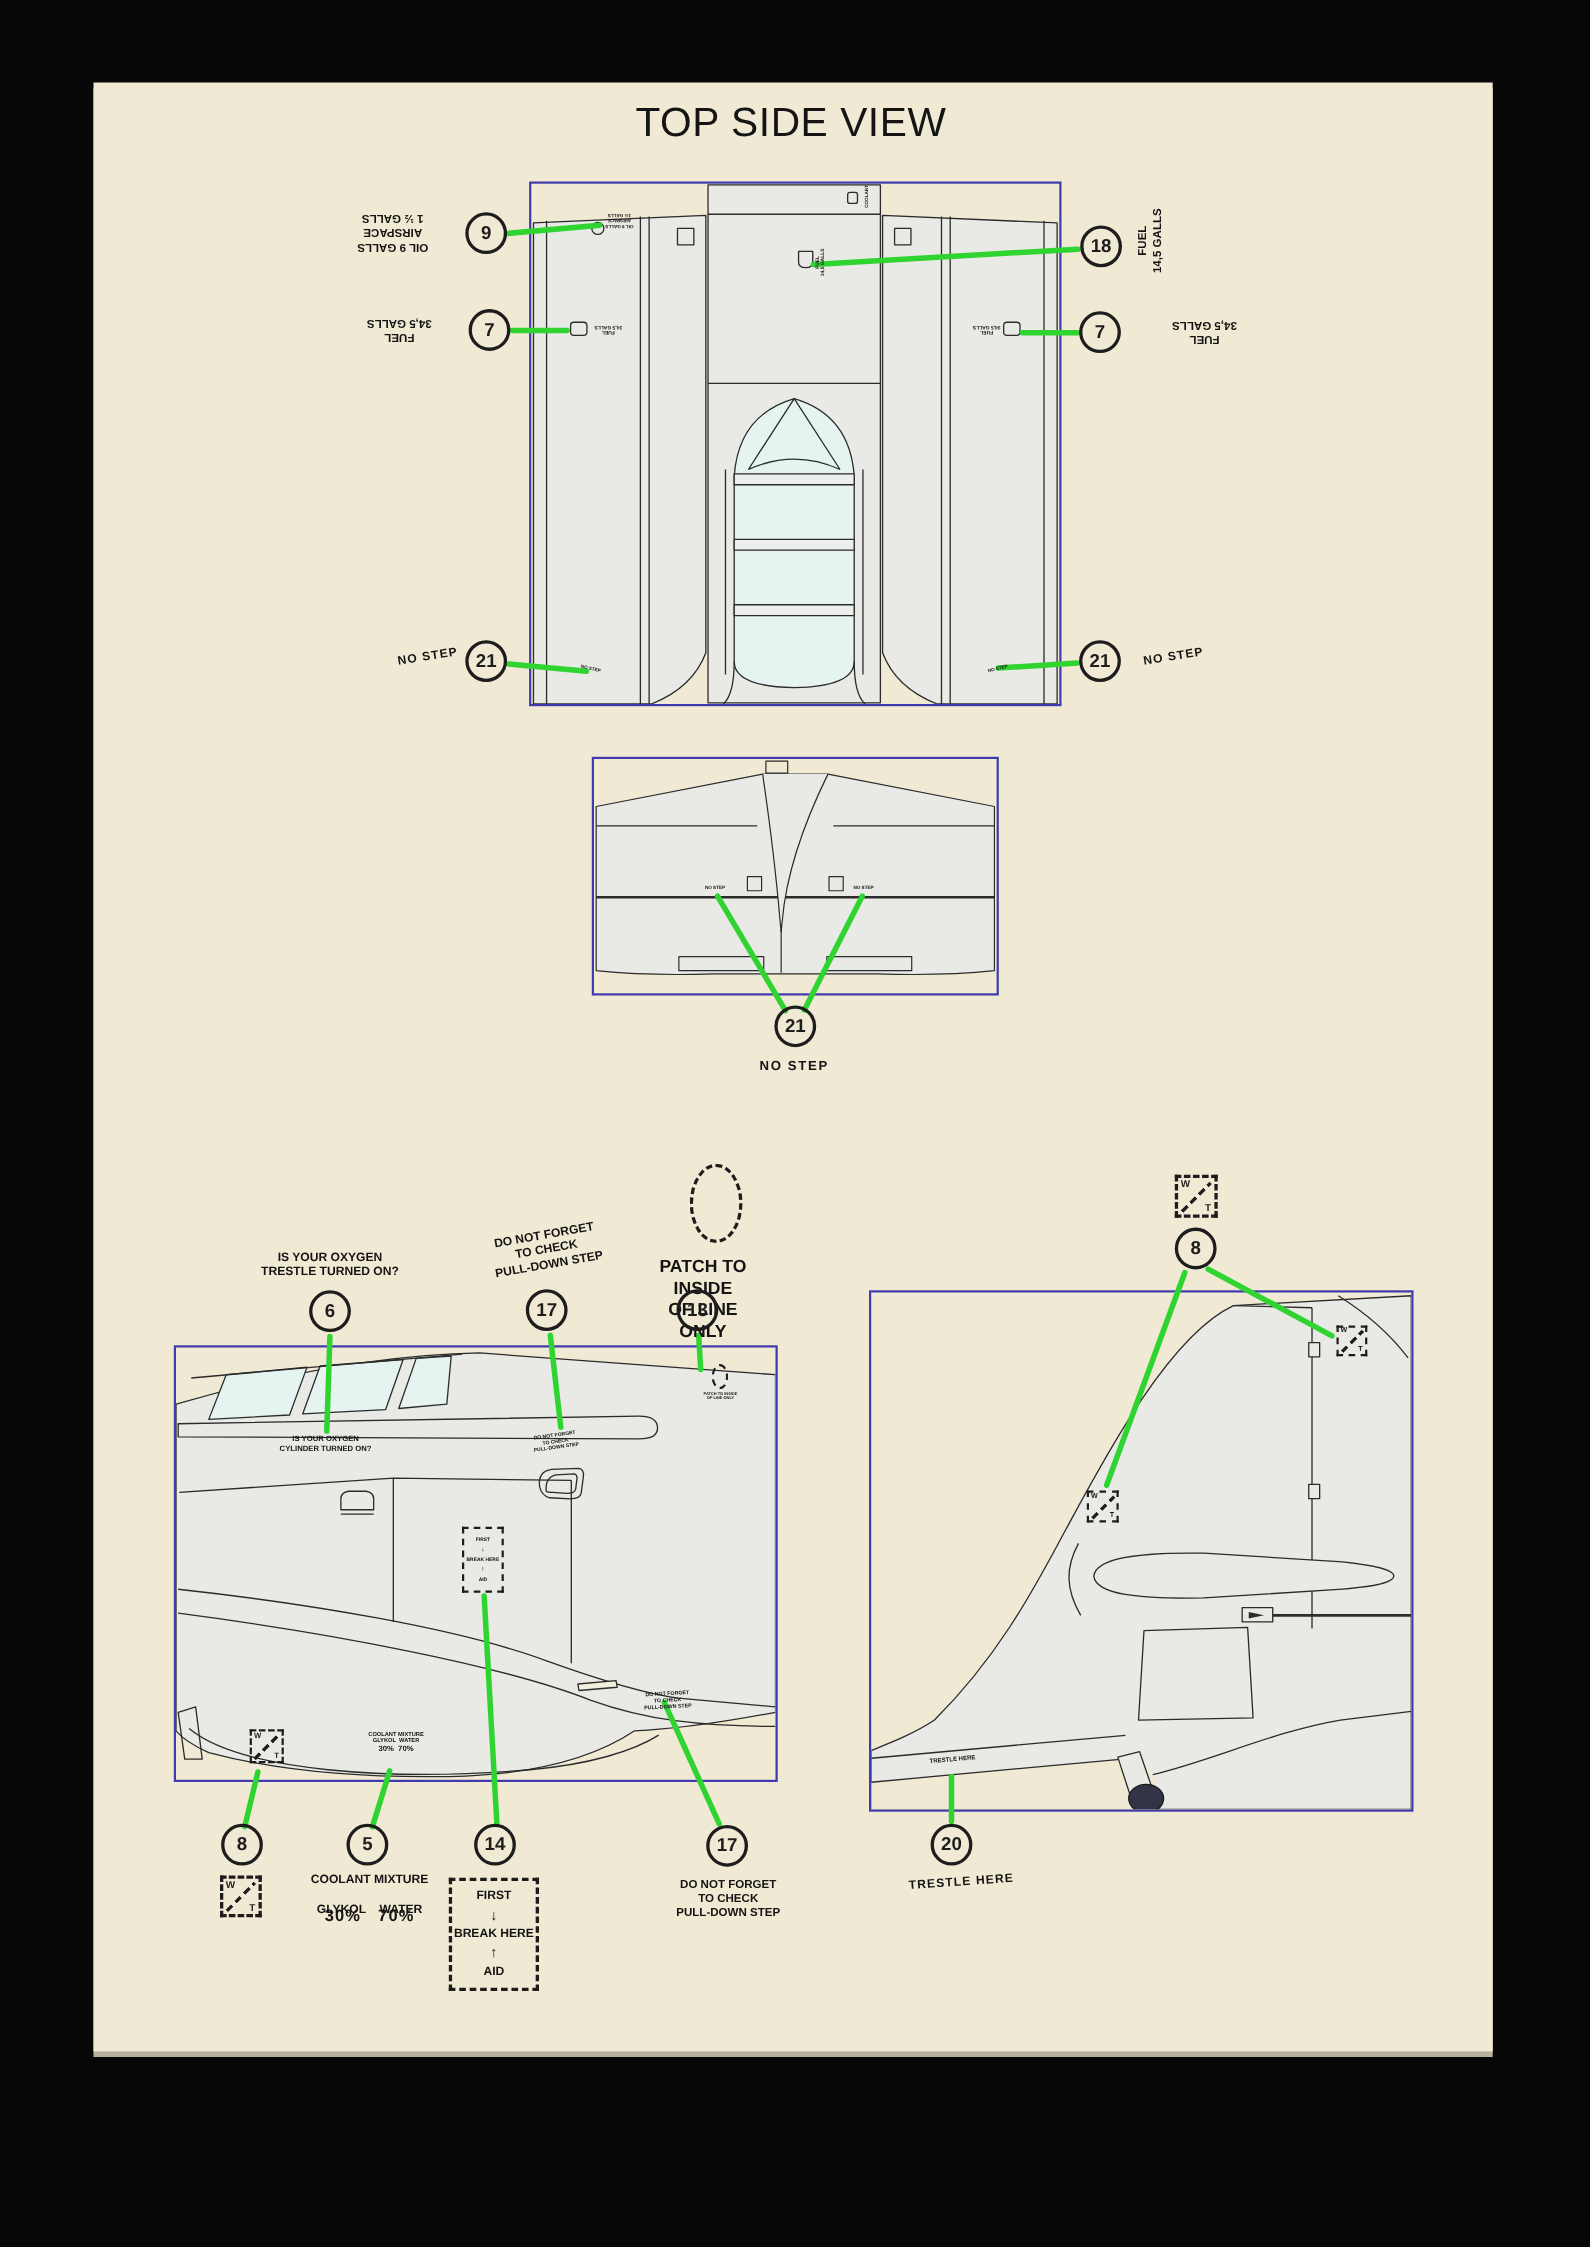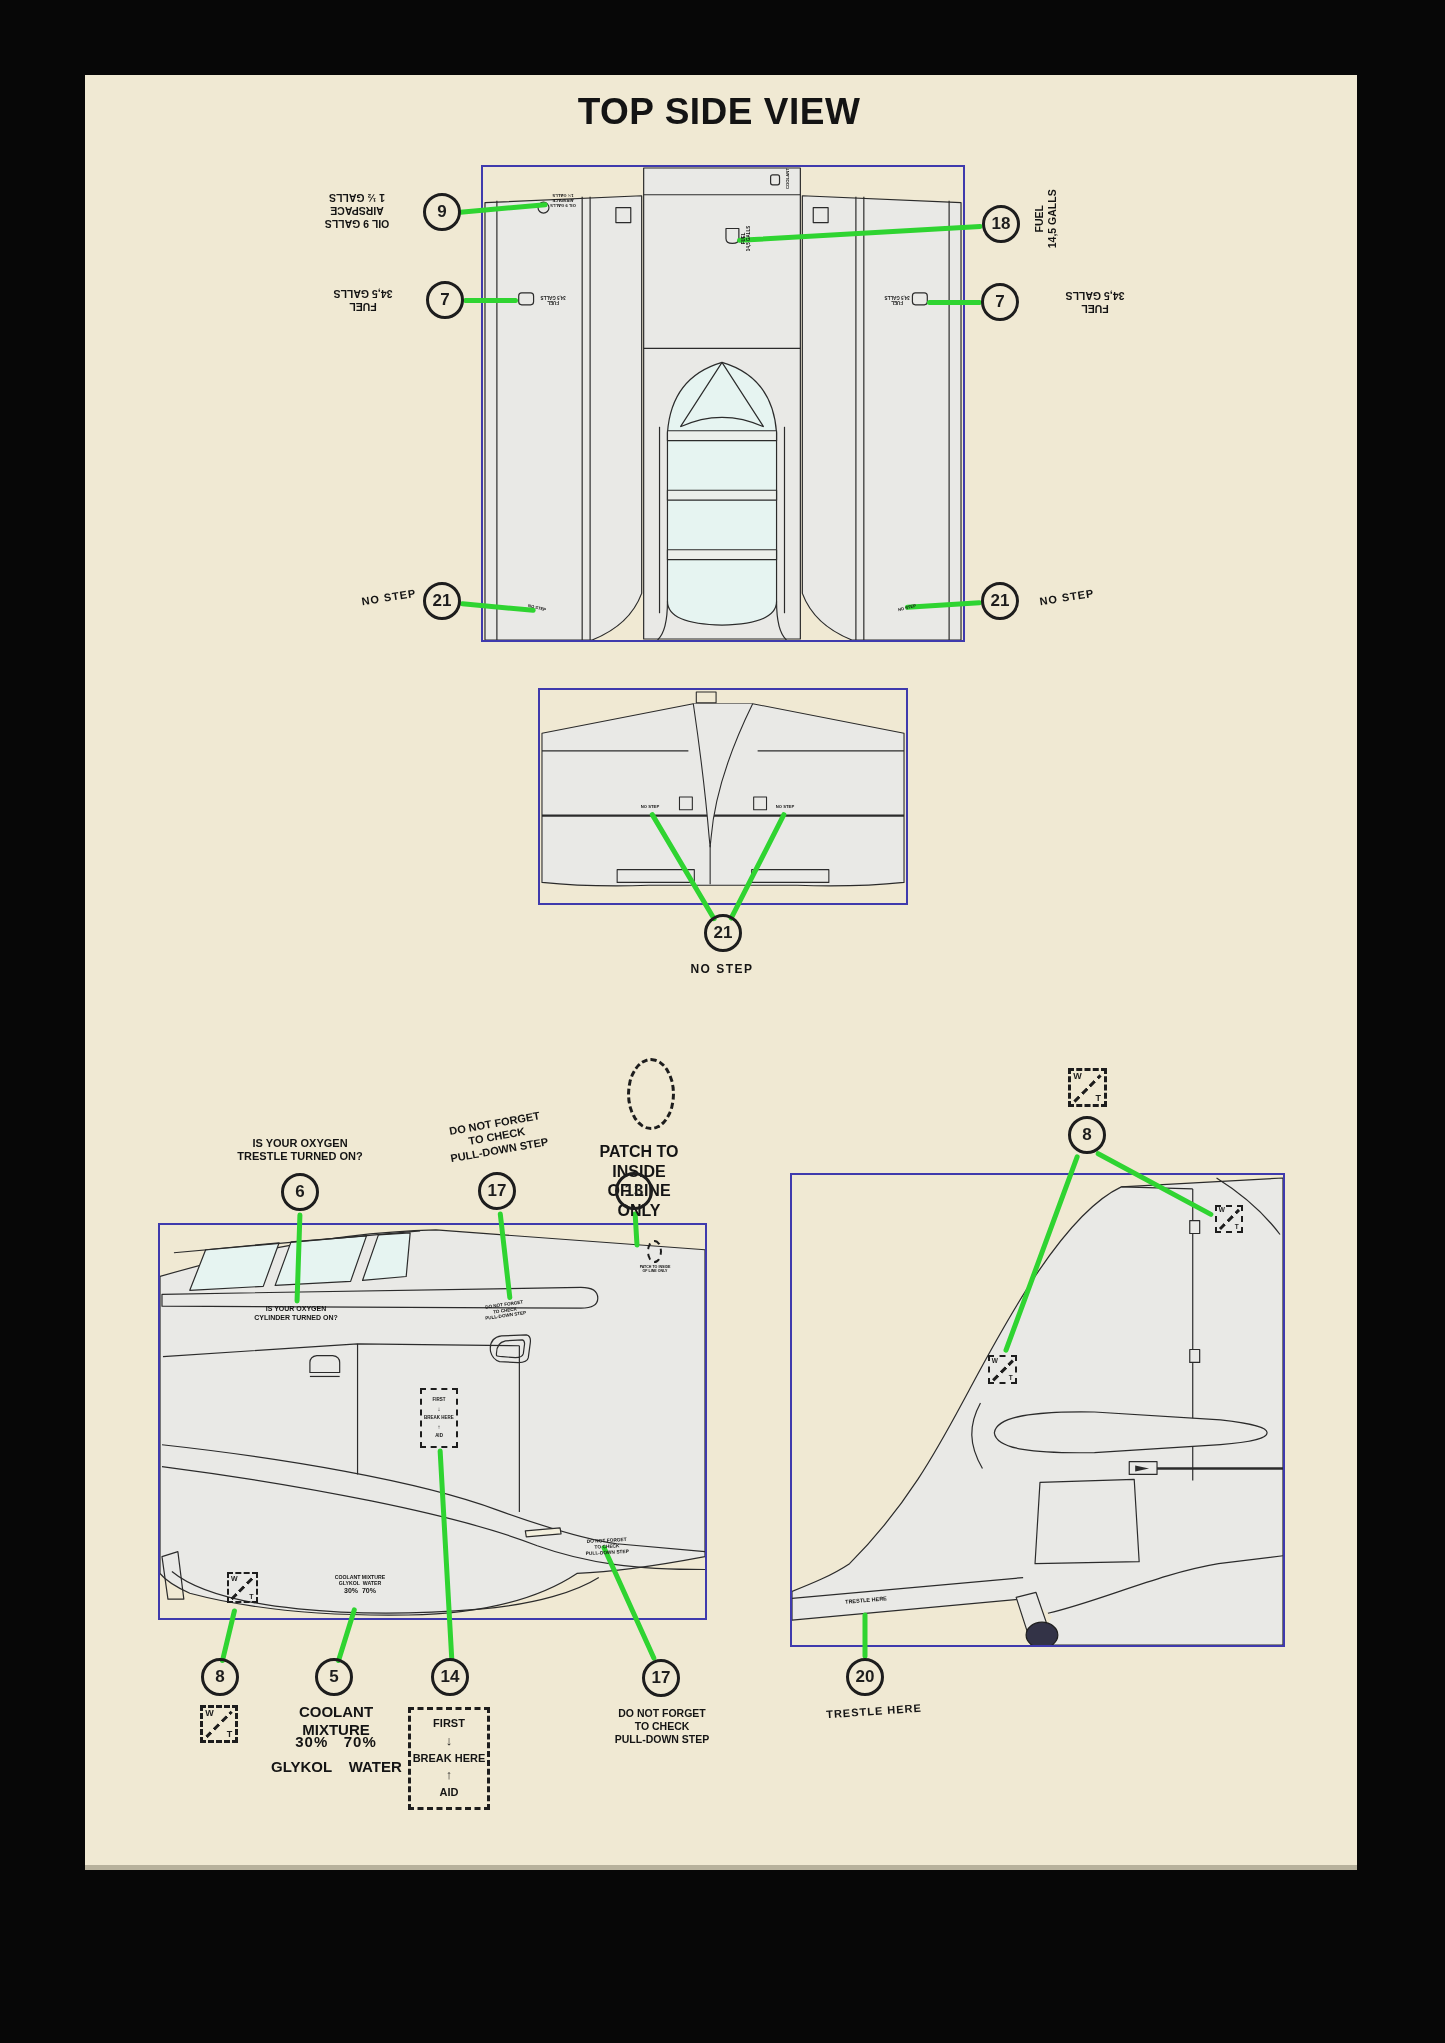--- a/index.html
+++ b/index.html
@@ -6,21 +6,21 @@
     --paper:#f0e9d3; --blue:#3f3aad; --green:#2fd431; --ink:#1d1d1d; --metal:#e9e9e6;
   }
   *{box-sizing:border-box}
   body{margin:0;background:#070707}
   .stage{position:relative;width:1445px;height:2043px;background:#070707;overflow:hidden;
          font-family:"Liberation Sans",sans-serif;color:var(--ink)}
   .paper{position:absolute;left:85px;top:75px;width:1272px;height:1790px;background:var(--paper);
          box-shadow:0 5px 0 #b7b19c}
   .panel{position:absolute;border:2px solid var(--blue);overflow:hidden;z-index:1;background:var(--paper)}
   .panel svg{display:block;width:100%;height:100%}
-  .big-title{position:absolute;z-index:3;font-weight:bold;font-size:37px;letter-spacing:.5px;
+  .big-title{position:absolute;z-index:3;font-weight:normal;font-size:37px;letter-spacing:.5px;
              text-align:center;color:#141414}
   .circle{position:absolute;z-index:8;width:38px;height:38px;border-radius:50%;border:3.5px solid var(--ink);
           display:flex;align-items:center;justify-content:center;font-size:17px;font-weight:bold}
   .lbl{position:absolute;z-index:8;font-weight:bold;white-space:pre-line;text-align:center;
        line-height:1.22;color:#141414}
   .gline{position:absolute;z-index:6;height:5px;border-radius:2.5px;background:var(--green);
          transform-origin:0 50%}
   .wt{position:absolute;z-index:8;border:3px dashed var(--ink)}
   .wt .diag{position:absolute;left:-6%;top:47%;width:112%;height:3px;
             background:repeating-linear-gradient(90deg,var(--ink) 0 7px,transparent 7px 11px);
@@ -228,21 +228,21 @@
   <div class="gline" style="left:780px;top:1535px;width:46px;transform:rotate(90deg)"></div>
 
   <div class="circle" style="left:116px;top:1583px">8</div>
   <div class="wt" style="left:115px;top:1630px;width:38px;height:38px;font-size:9px">
     <div class="diag"></div>
     <span class="w">W</span>
     <span class="t">T</span>
   </div>
 
   <div class="circle" style="left:230px;top:1583px">5</div>
-  <div class="lbl" style="left:186px;top:1628px;width:130px;font-size:15px"><span>COOLANT MIXTURE</span><br>
+  <div class="lbl" style="left:186px;top:1628px;width:130px;font-size:11px"><span>COOLANT MIXTURE</span><br>
     <span>GLYKOL&nbsp;&nbsp;&nbsp;&nbsp;WATER</span></div>
   <div class="lbl" style="left:186px;top:1658px;width:130px;font-size:15px;letter-spacing:1px">30%&nbsp;&nbsp;&nbsp;70%</div>
 
   <div class="circle" style="left:346px;top:1583px">14</div>
   <div class="dashbox" style="left:323px;top:1632px;width:82px;height:103px;font-size:11px;line-height:1.45">
     <span>FIRST</span>
     <span style="font-size:13px">↓</span>
     <span>BREAK HERE</span>
     <span style="font-size:13px">↑</span>
     <span>AID</span>

